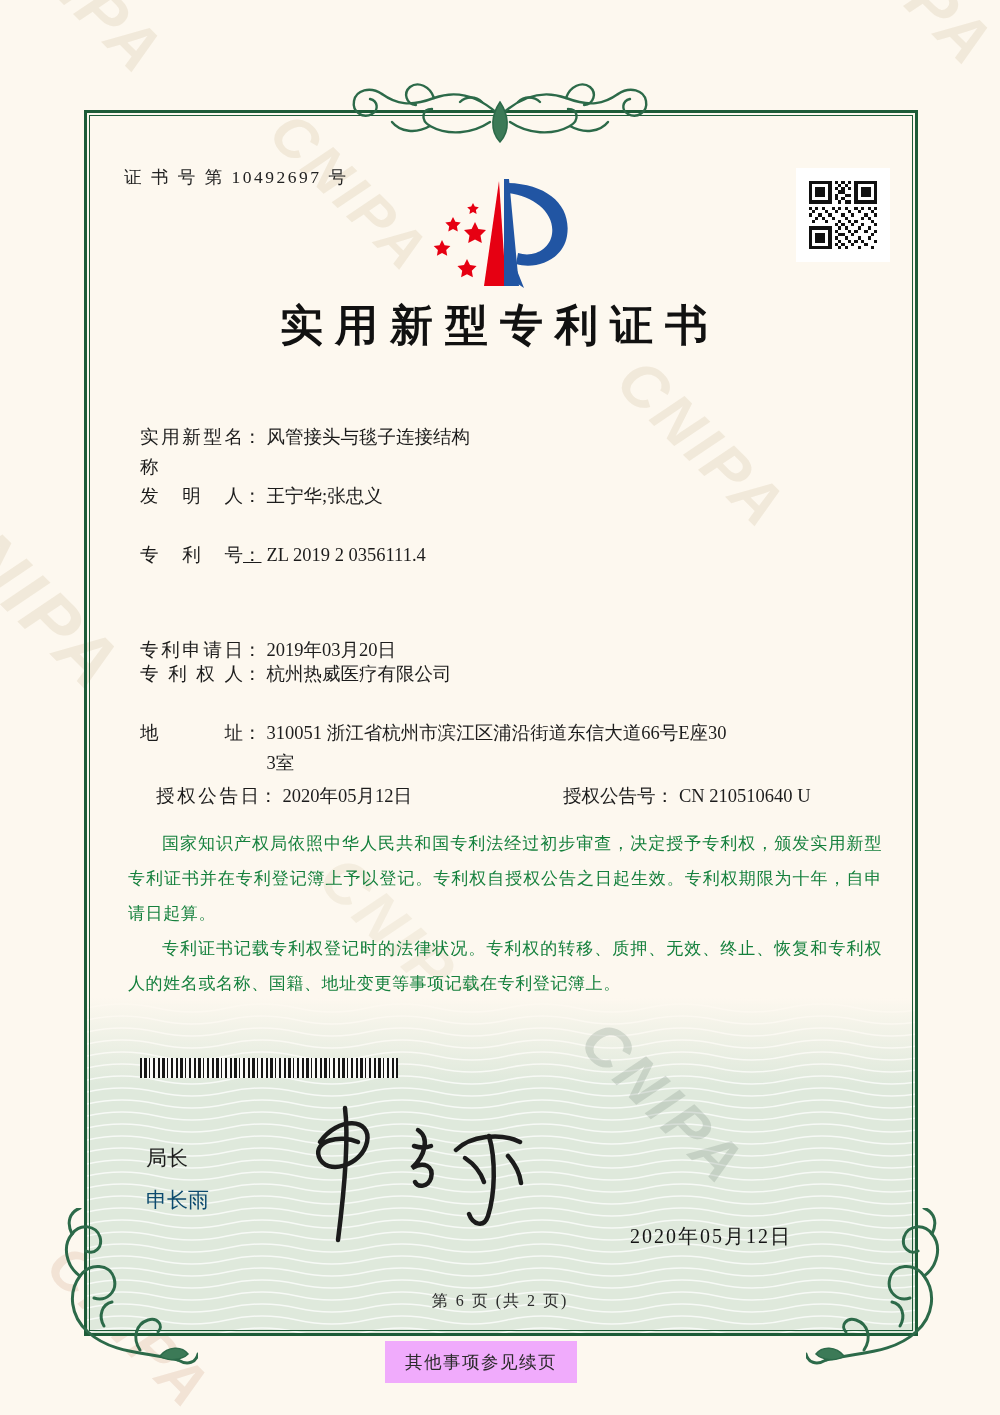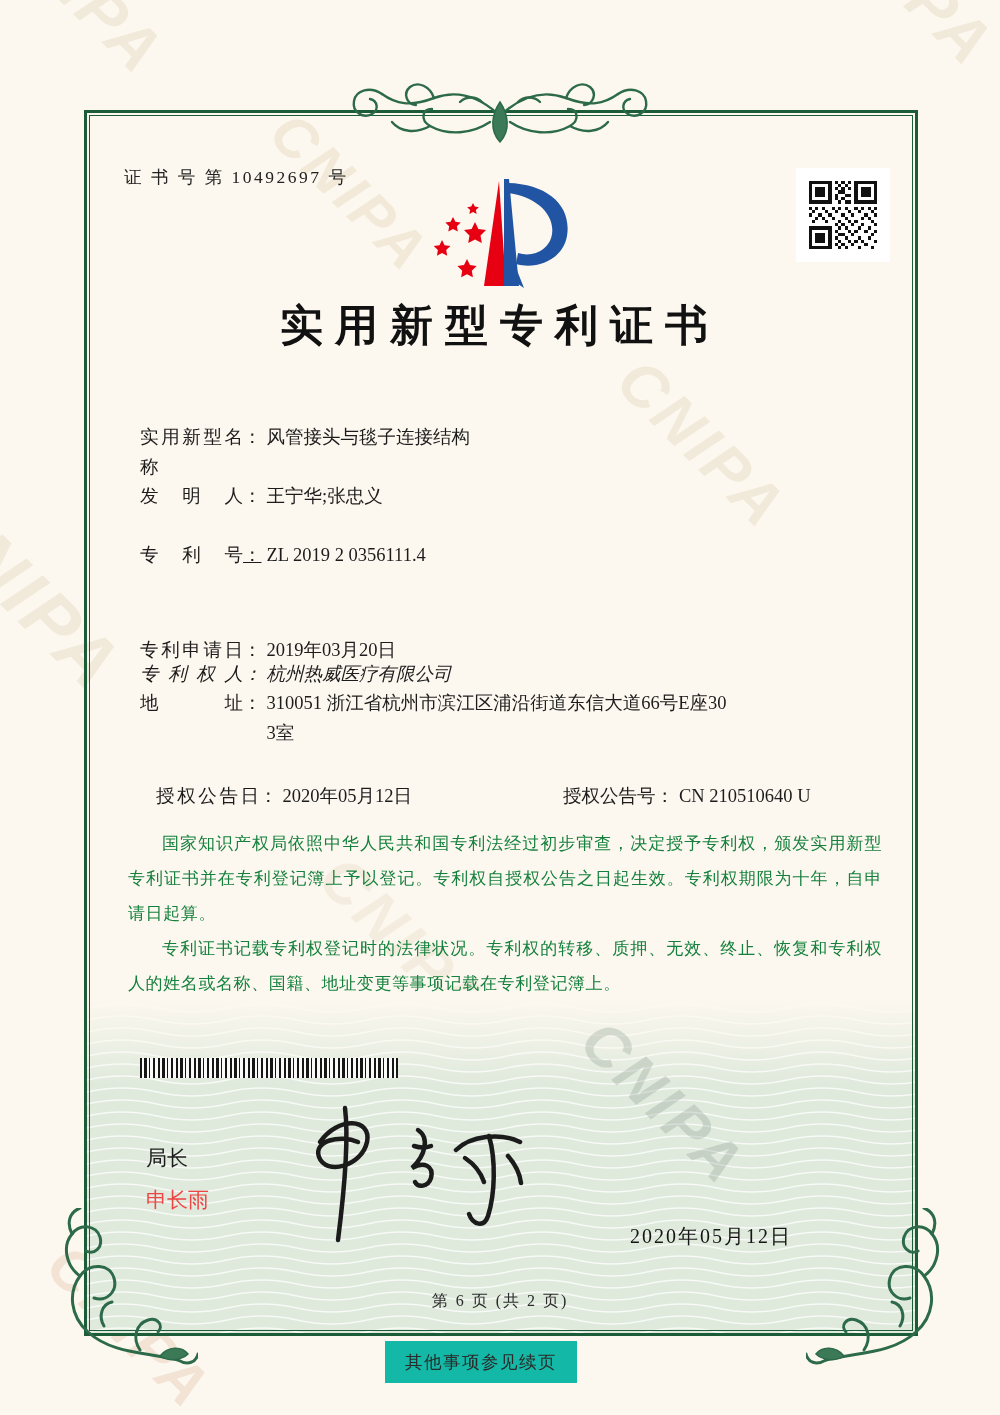--- a/index.html
+++ b/index.html
@@ -51,42 +51,42 @@
   
   .field-row { position:absolute; left:140px; z-index:5; font-size:18.5px;
                line-height:30px; color:#1c1c1c; }
   .f-label { display:inline-block; width:103px; text-align:justify;
              text-align-last:justify; vertical-align:top; }
   .row-right .f-label { width:auto; text-align:center; text-align-last:auto; }
   .f-colon { vertical-align:top; }
   .f-value { display:inline-block; max-width:606px; margin-left:5px;
              white-space:pre-line; vertical-align:top; }
   .r1 { top:422px; } .r2 { top:481px; } .r3 { top:540px;text-decoration:underline; } .r4 { top:600px;margin-top:35px; }
-  .r5 { top:659px;font-style:italic; } .r6 { top:688px; } .r7 { top:781px;margin-left:16px; }
+  .r5 { top:659px; } .r6 { top:718px; } .r7 { top:781px;margin-left:16px; }
   .row-right { left:563px; top:781px; }
   
   .body-text { position:absolute; left:128px; top:826px; width:754px; z-index:5; }
   .body-text p { font-size:17px; line-height:35px; text-indent:2em;
                  letter-spacing:0.6px; color:#15803d; text-align:justify; }
   
   .barcode { position:absolute; left:140px; top:1058px; width:258px; height:20px; z-index:5;
     background:repeating-linear-gradient(90deg,
       #161616 0 2px, #fafaf8 2px 4px, #161616 4px 7px, #fafaf8 7px 9px,
       #161616 9px 10px, #fafaf8 10px 13px, #161616 13px 15px, #fafaf8 15px 18px); }
   .officer-title { position:absolute; left:146px; top:1144px; font-size:21px; z-index:5;
                    font-family:"Liberation Sans", sans-serif; color:#1b1b1b; }
   .officer-name  { position:absolute; left:146px; top:1186px; font-size:21px; z-index:5;
-                   font-family:"Liberation Sans", sans-serif; color:#ef4444; }
+                   font-family:"Liberation Sans", sans-serif; color:#0c4a6e; }
   .signature { position:absolute; left:268px; top:1098px; z-index:5; }
   .issue-date { position:absolute; left:630px; top:1223px; z-index:5;
                 font-size:20px; letter-spacing:2px; color:#151515; }
   .page-indicator { position:absolute; left:0; width:100%; top:1291px; z-index:5;
                     text-align:center; font-size:16px; letter-spacing:2px; color:#2a2a2a; }
   .footer-note { position:absolute; left:385px; top:1341px; width:192px; height:42px;
-                 background:#14b8a6; z-index:5; text-align:center; line-height:42px;
+                 background:#f0abfc; z-index:5; text-align:center; line-height:42px;
                  font-size:17.5px; letter-spacing:1.5px; color:#2a2a2a; }
 </style>
 </head>
 <body>
 
 <div class="page">
 
   <span class="wm wm1">CNIPA</span>
   <span class="wm wm2">CNIPA</span>
   <span class="wm wm3">CNIPA</span>

